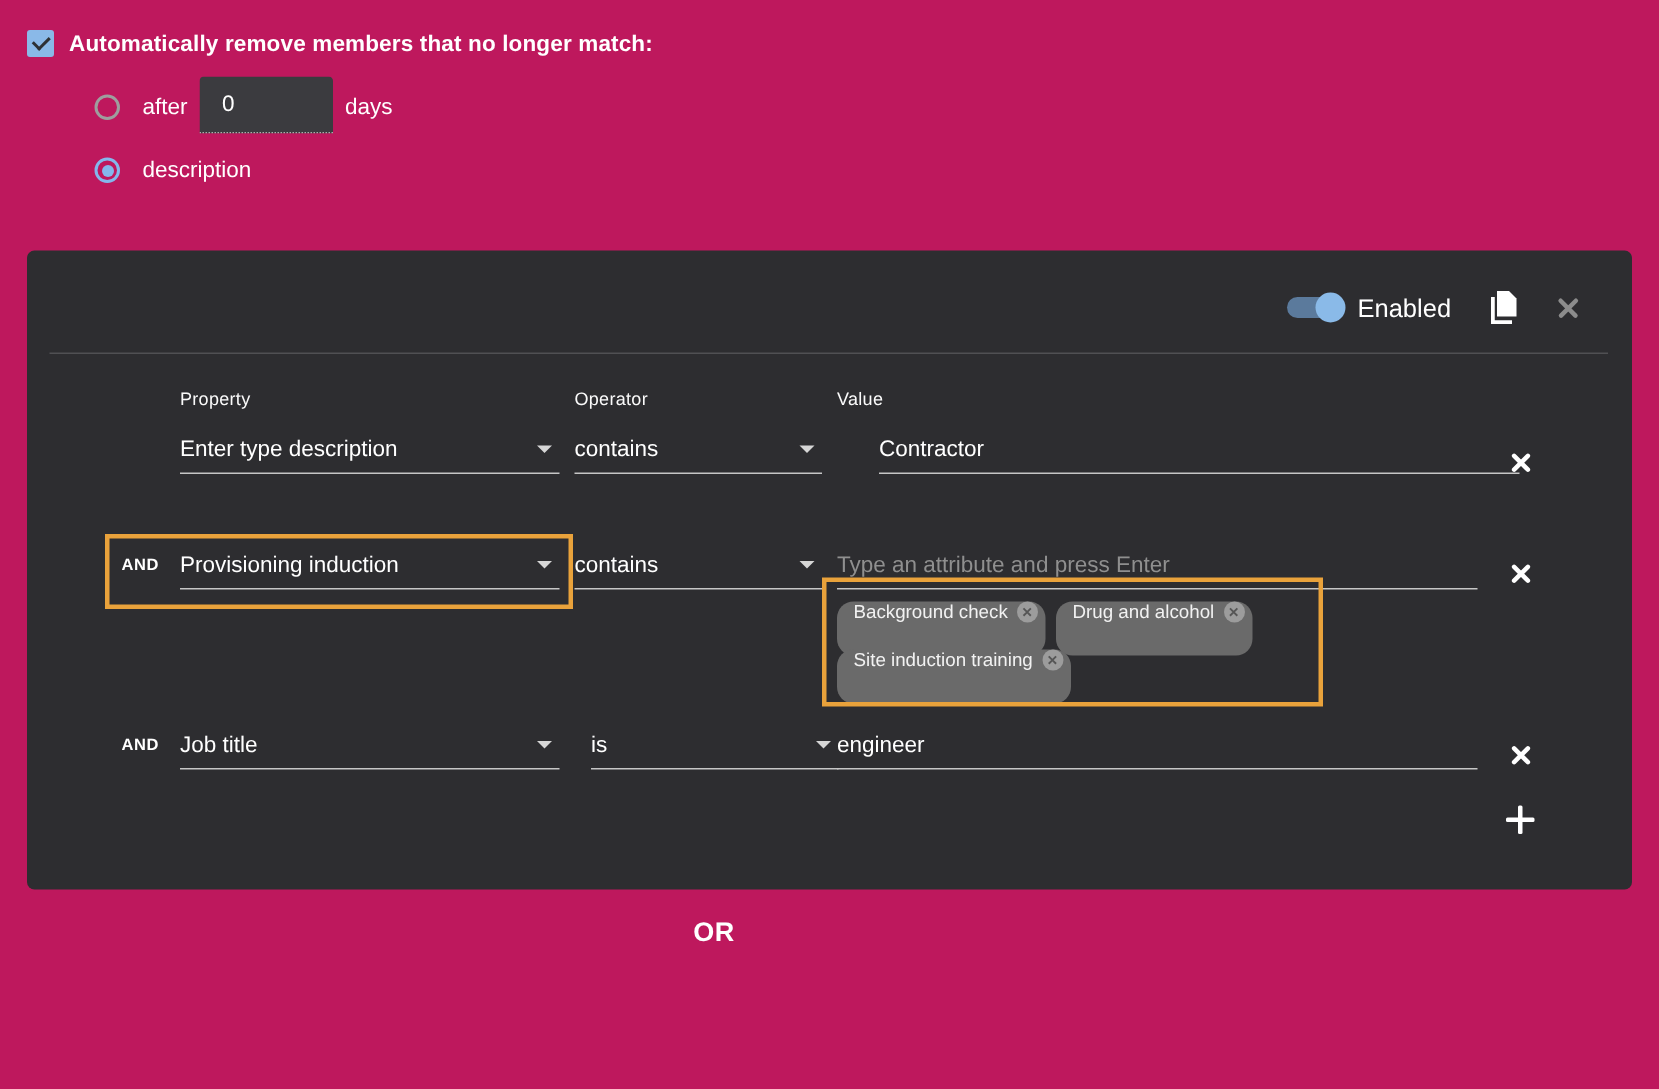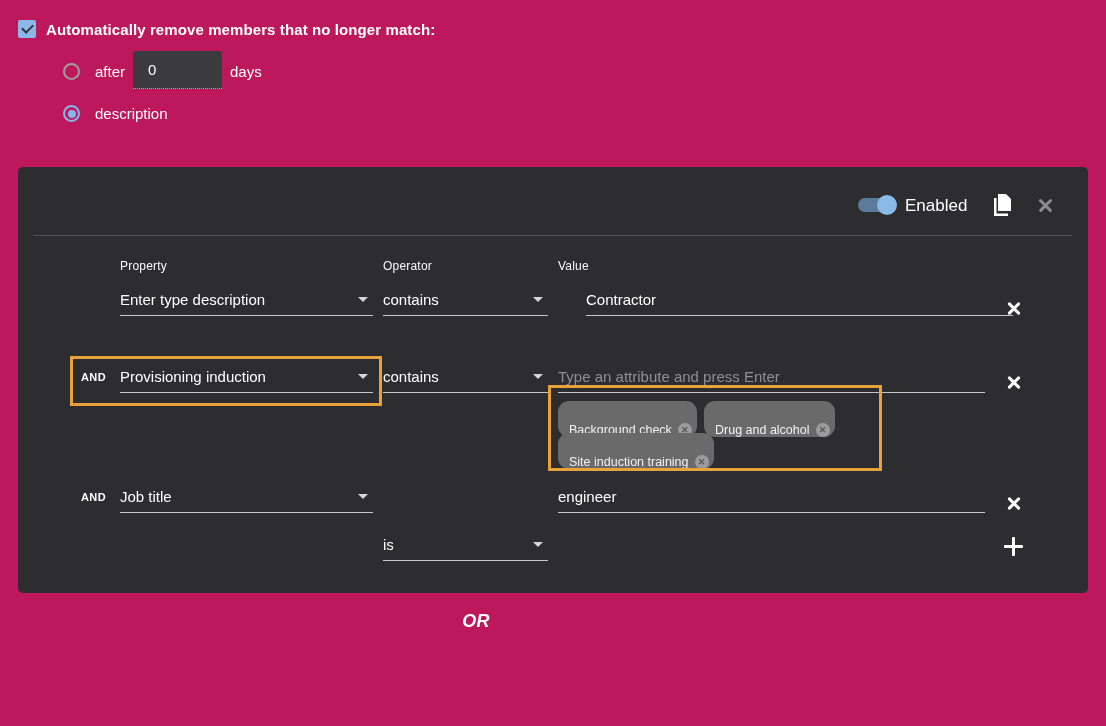--- a/index.html
+++ b/index.html
@@ -55,30 +55,30 @@
   .x-icon::before{transform:rotate(45deg);}
   .x-icon::after{transform:rotate(-45deg);}
   .x-gray{width:17px;height:17px;}
   .x-gray::before,.x-gray::after{width:17px;height:2.6px;top:7px;background:#8C8C8C;}
 
   .plus-icon{width:19px;height:19px;cursor:pointer;}
   .plus-icon::before,.plus-icon::after{content:"";position:absolute;background:#fff;border-radius:1px;}
   .plus-icon::before{left:0;top:7.8px;width:19px;height:3.4px;}
   .plus-icon::after{left:7.8px;top:0;width:3.4px;height:19px;}
 
-  .chip{height:36px;background:#6A6A6A;border-radius:11px;display:inline-flex;align-items:flex-end;
+  .chip{height:36px;background:#6A6A6A;border-radius:11px;display:inline-flex;align-items:flex-start;
     padding:0 5px 0 11px;gap:6px;}
   .chip-label{font-size:12.5px;font-weight:500;color:#F2F2F2;white-space:nowrap;}
   .chip-x{width:14px;height:14px;border-radius:50%;background:#9C9C9C;display:flex;align-items:center;
     justify-content:center;font-size:9px;line-height:1;color:#565656;font-weight:700;cursor:pointer;}
 
   .highlight{border:3px solid #E9A23B;pointer-events:none;}
 
   
-  .or-label{left:0;top:611px;width:952px;text-align:center;font-size:18px;font-weight:700;letter-spacing:.3px;font-style:italic;}
+  .or-label{left:0;top:611px;width:952px;text-align:center;font-size:18px;font-weight:700;letter-spacing:.3px;}
   .add-policy{position:absolute;left:498px;top:671px;width:109px;height:31px;background:#87B9EA;
     color:#20262E;border:none;border-radius:4px;font-size:15px;font-weight:500;font-family:inherit;cursor:pointer;}
 </style>
 </head>
 <body>
 
 <div class="screen">
 
   <div class="abs checkbox">
     <span class="check-icon"></span>
@@ -158,21 +158,21 @@
     </div>
 
     <div class="abs highlight" style="left:52px;top:189px;width:306px;height:44px;"></div>
     <div class="abs highlight" style="left:530px;top:218px;width:328px;height:80px;"></div>
 
     <span class="abs and-label" style="left:63px;top:324px;">AND</span>
     <div class="abs field dd" style="left:102px;top:314px;width:253px;">
       <span class="dd-text">Job title</span>
       <span class="caret"></span>
     </div>
-    <div class="abs field dd" style="left:365px;top:314px;width:165px;margin-top:48px;">
+    <div class="abs field dd" style="left:376px;top:314px;width:165px;">
       <span class="dd-text">is</span>
       <span class="caret"></span>
     </div>
     <div class="abs field" style="left:540px;top:314px;width:427px;">
       <input class="value-input" value="engineer" style="">
     </div>
     <span class="abs x-icon" style="left:988px;top:328px;"></span>
 
     <span class="abs plus-icon" style="left:986px;top:370px;"></span>
   </div>

